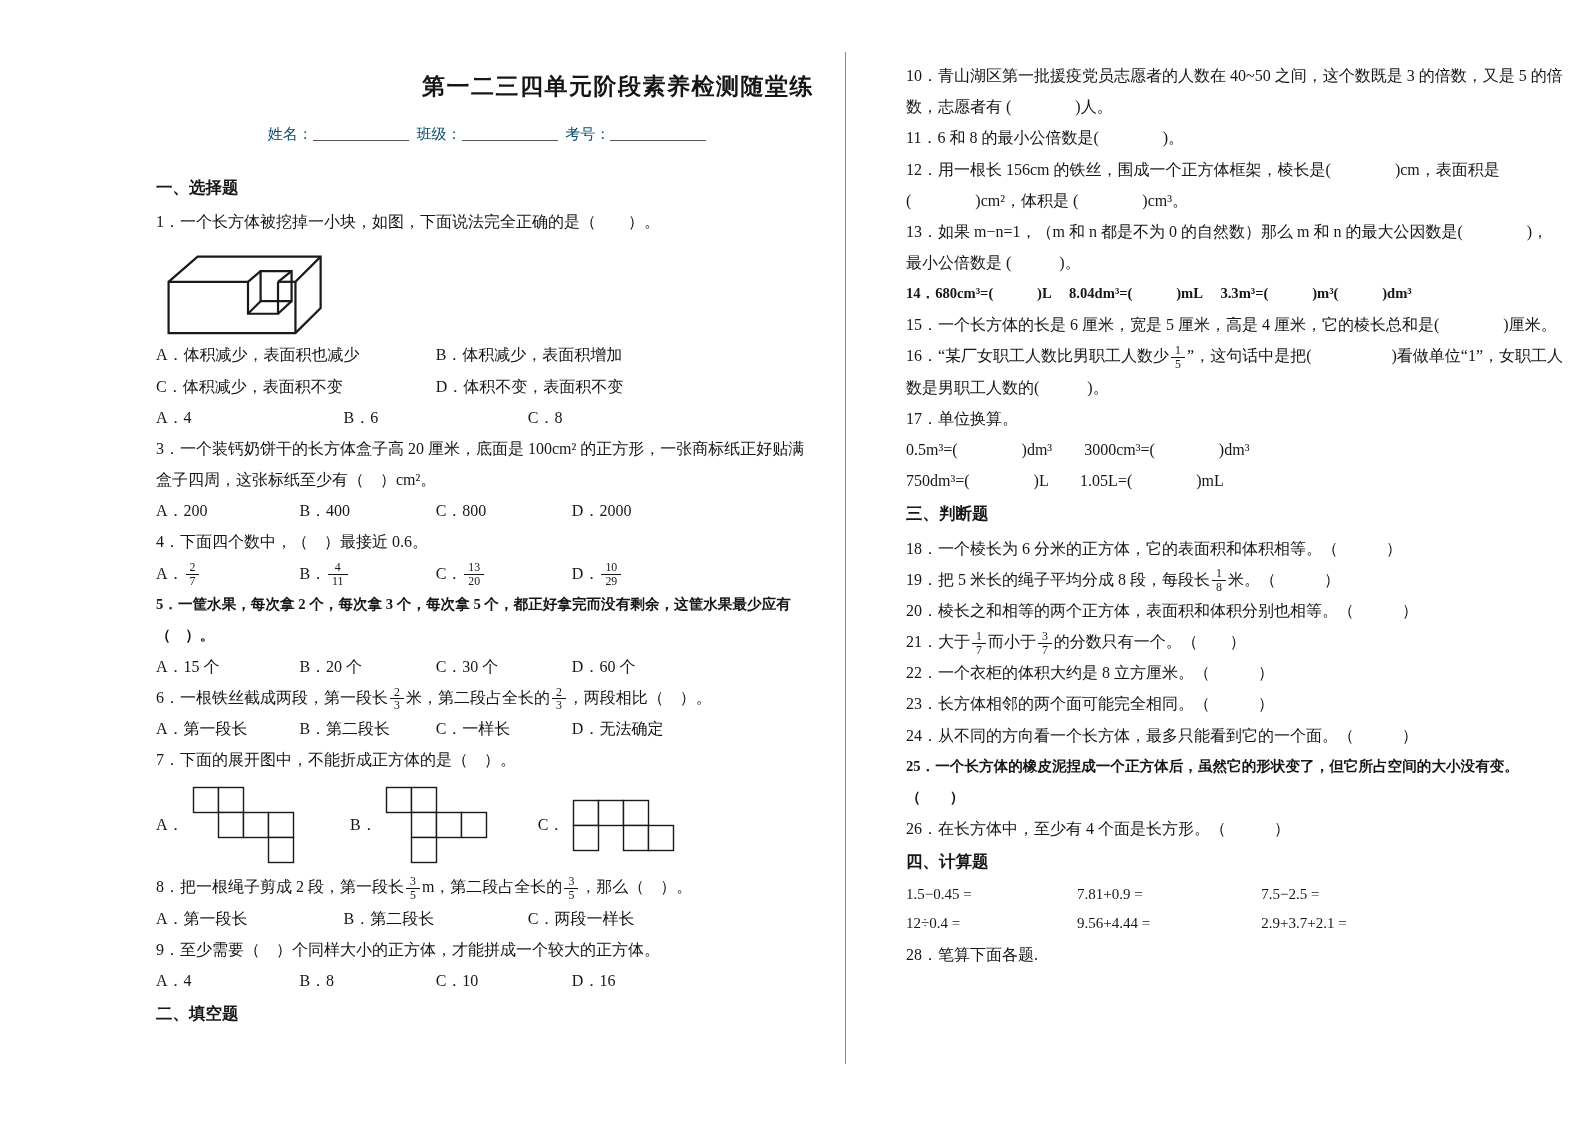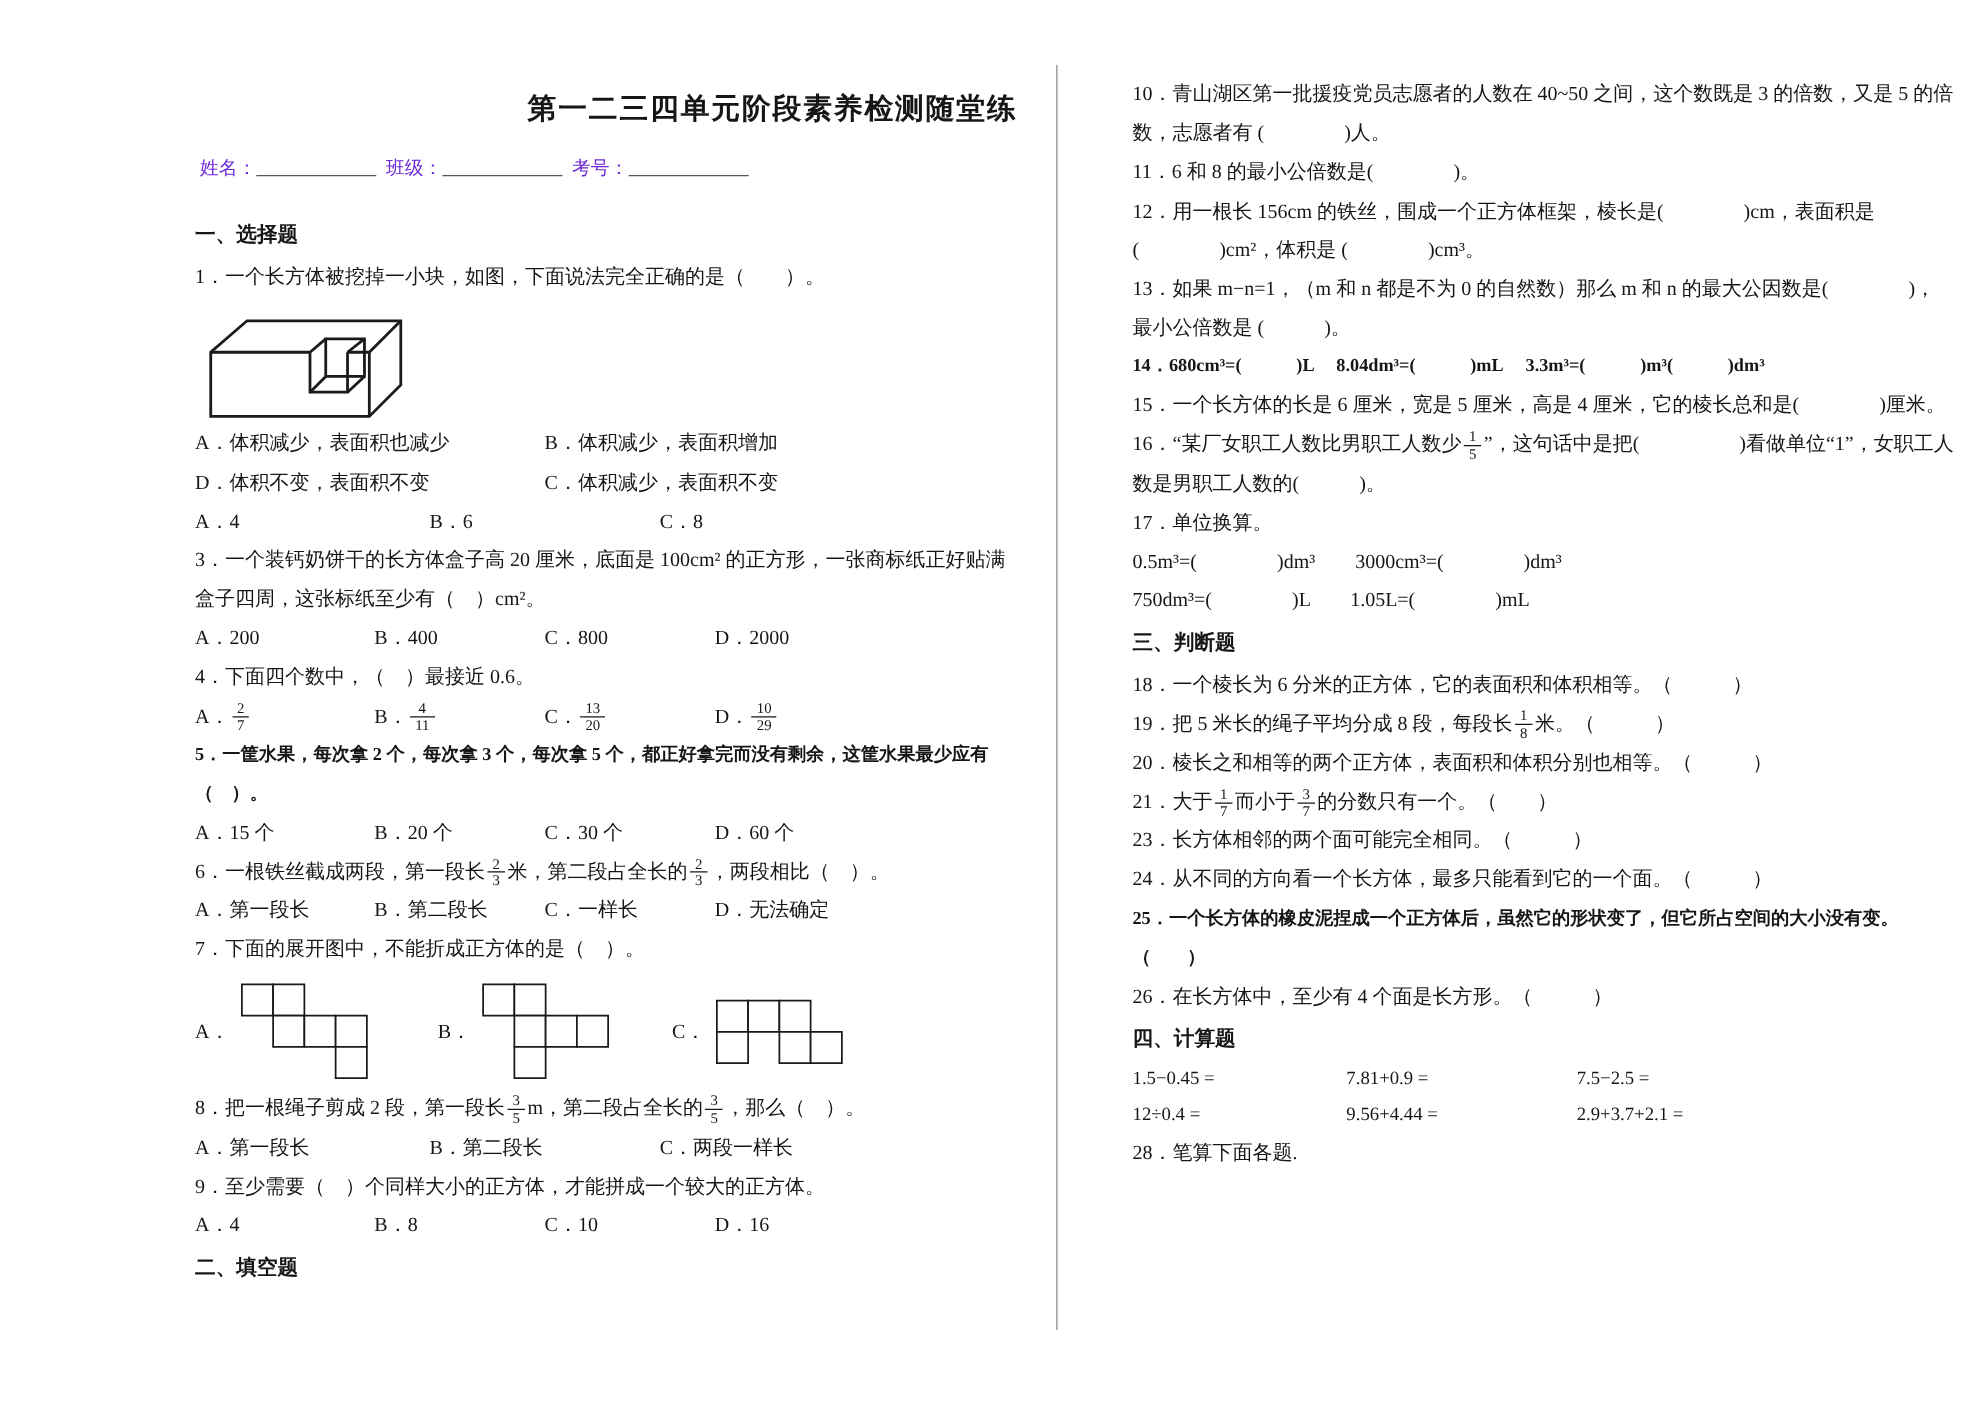--- a/index.html
+++ b/index.html
@@ -4,21 +4,21 @@
 <style>
   html,body{margin:0;padding:0;background:#ffffff;}
   body{width:1587px;height:1122px;font-family:"Liberation Serif","DejaVu Serif",serif;color:#161616;}
   .page{position:relative;width:1587px;height:1122px;overflow:hidden;background:#fff;}
   .divider{position:absolute;left:845px;top:52px;width:1px;height:1012px;background:#8a8a8a;}
   .col{position:absolute;top:58px;width:658px;}
   .col-left{left:156px;}
   .col-right{left:906px;}
   .title{ text-align:right;font-weight:bold;font-size:23px;letter-spacing:1.5px;margin-top:13px;}
   .subtitle{margin-top:25px;}
-  .name-row{font-size:15px;margin-top:23px;color:#6d28d9;}
+  .name-row{text-align:center;font-size:15px;margin-top:23px;color:#0c4a6e;}
   .name-row .lbl{margin-left:4px;}
   .blank-line{display:inline-block;width:96px;height:1em;border-bottom:1px solid #555;vertical-align:-2px;}
   .blocks{margin-top:28px;}
   .col-right .blocks{margin-top:2px;}
   .blk{font-size:16px;line-height:1.95;}
   .blk.heading{font-weight:bold;font-size:16.5px;margin:2px 0;}
   .blk.fit{font-size:14.6px;line-height:2.12;font-weight:bold;}
   .opts{display:grid;}
   .opts.opt2{grid-template-columns:42.5% 57.5%;}
   .opts.opt3{grid-template-columns:28.5% 28% 43.5%;}
@@ -64,22 +64,22 @@
             <path d="M121 38 L135 27" fill="none" stroke="#1a1a1a" stroke-width="2.3"></path>
             <path d="M90 71 L103 58" fill="none" stroke="#1a1a1a" stroke-width="2.3"></path>
             <path d="M121 71 L135 58" fill="none" stroke="#1a1a1a" stroke-width="2.3"></path>
           </svg>
         </div>
         <div class="blk opts opt2">
           <span><span>A．体积减少，表面积也减少</span></span>
           <span><span>B．体积减少，表面积增加</span></span>
         </div>
         <div class="blk opts opt2">
+          <span><span>C．体积减少，表面积不变</span></span>
           <span><span>D．体积不变，表面积不变</span></span>
-          <span><span>C．体积减少，表面积不变</span></span>
         </div>
         <div class="blk opts opt3">
           <span><span>A．4</span></span>
           <span><span>B．6</span></span>
           <span><span>C．8</span></span>
         </div>
         <div class="blk"><span>3．一个装钙奶饼干的长方体盒子高 20 厘米，底面是 100cm² 的正方形，一张商标纸正好贴满盒子四周，这张标纸至少有（　）cm²。</span></div>
         <div class="blk opts opt4">
           <span><span>A．200</span></span>
           <span><span>B．400</span></span>
@@ -170,20 +170,21 @@
         <div class="blk"><span>15．一个长方体的长是 6 厘米，宽是 5 厘米，高是 4 厘米，它的棱长总和是(　　　　)厘米。</span></div>
         <div class="blk"><span>16．“某厂女职工人数比男职工人数少</span><span class="frac"><span class="num">1</span><span class="den">5</span></span><span>”，这句话中是把(　　　　　)看做单位“1”，女职工人数是男职工人数的(　　　)。</span></div>
         <div class="blk"><span>17．单位换算。</span></div>
         <div class="blk"><span>0.5m³=(　　　　)dm³　　3000cm³=(　　　　)dm³</span></div>
         <div class="blk"><span>750dm³=(　　　　)L　　1.05L=(　　　　)mL</span></div>
         <div class="blk heading">三、判断题</div>
         <div class="blk"><span>18．一个棱长为 6 分米的正方体，它的表面积和体积相等。（　　　）</span></div>
         <div class="blk"><span>19．把 5 米长的绳子平均分成 8 段，每段长</span><span class="frac"><span class="num">1</span><span class="den">8</span></span><span>米。（　　　）</span></div>
         <div class="blk"><span>20．棱长之和相等的两个正方体，表面积和体积分别也相等。（　　　）</span></div>
         <div class="blk"><span>21．大于</span><span class="frac"><span class="num">1</span><span class="den">7</span></span><span>而小于</span><span class="frac"><span class="num">3</span><span class="den">7</span></span><span>的分数只有一个。（　　）</span></div>
+        <div class="blk"><span>22．一个衣柜的体积大约是 8 立方厘米。（　　　）</span></div>
         <div class="blk"><span>23．长方体相邻的两个面可能完全相同。（　　　）</span></div>
         <div class="blk"><span>24．从不同的方向看一个长方体，最多只能看到它的一个面。（　　　）</span></div>
         <div class="blk fit"><span>25．一个长方体的橡皮泥捏成一个正方体后，虽然它的形状变了，但它所占空间的大小没有变。（　　）</span></div>
         <div class="blk"><span>26．在长方体中，至少有 4 个面是长方形。（　　　）</span></div>
         <div class="blk heading">四、计算题</div>
         <div class="blk calc">
           <span>1.5−0.45 =</span>
           <span>7.81+0.9 =</span>
           <span>7.5−2.5 =</span>
         </div>

